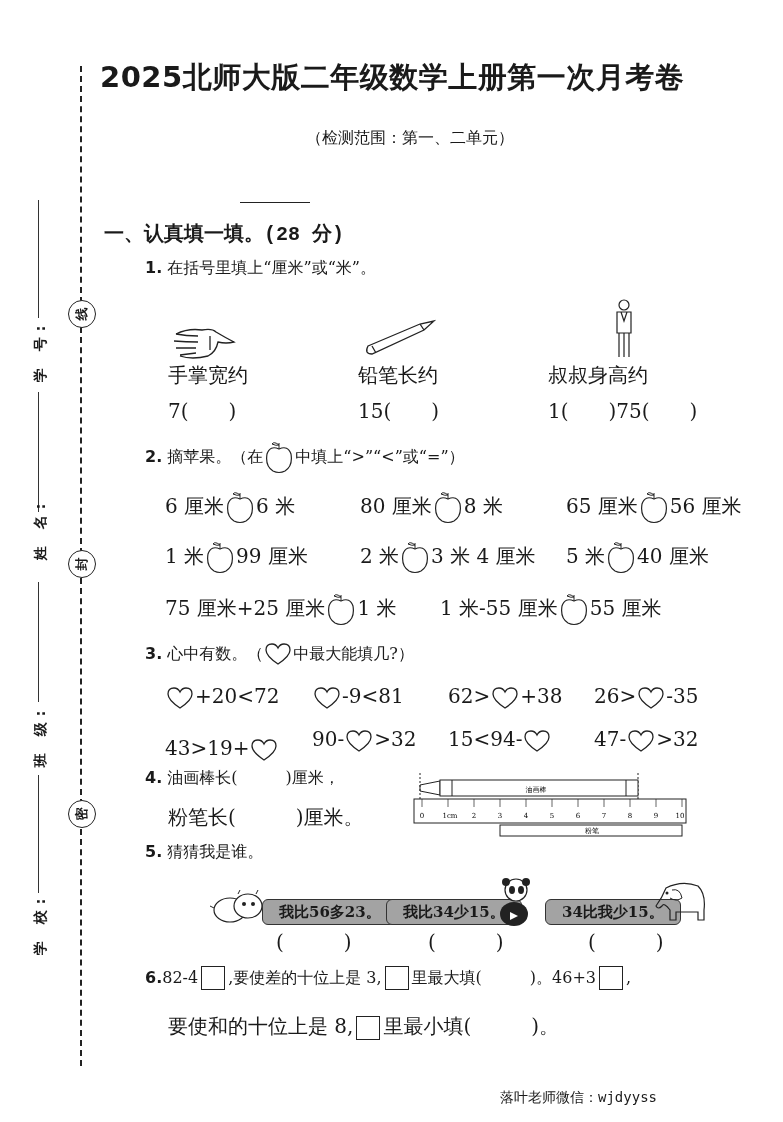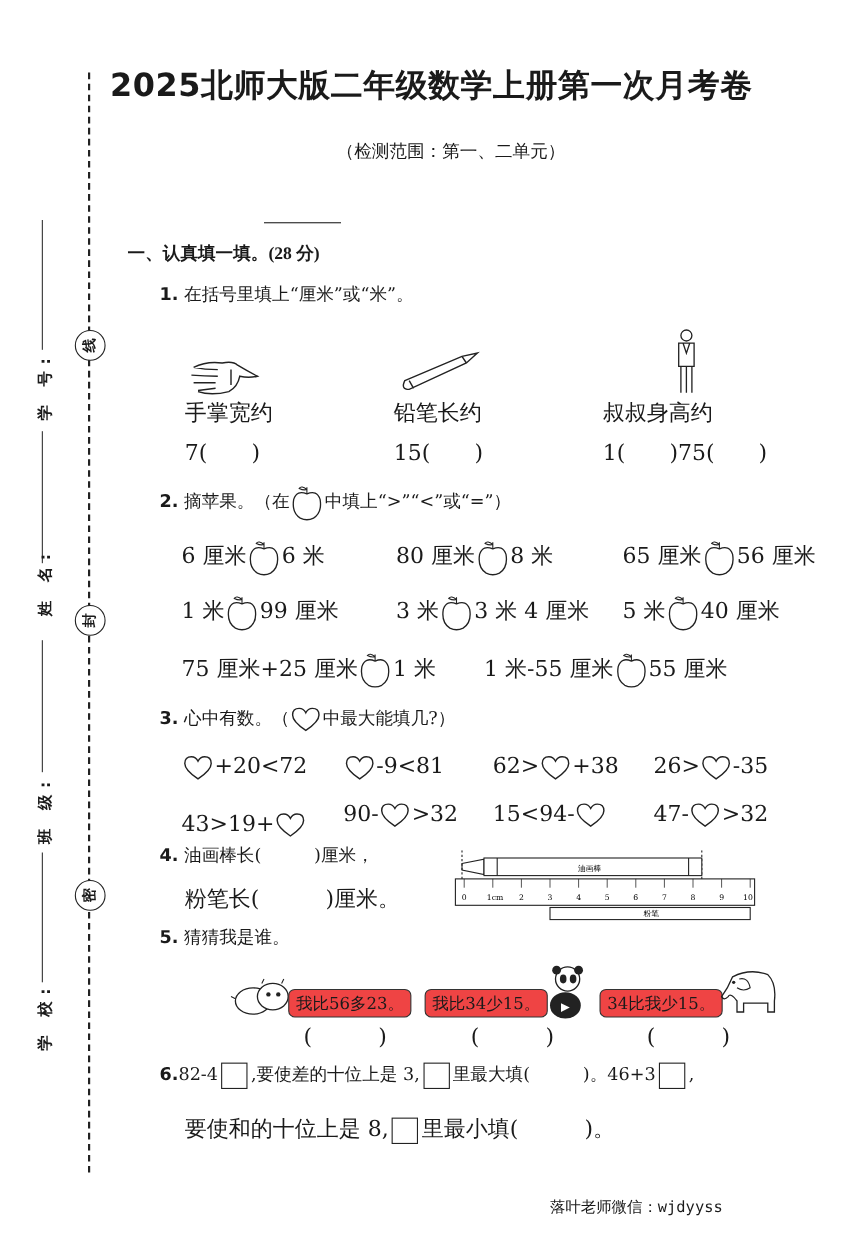--- a/index.html
+++ b/index.html
@@ -12,28 +12,28 @@
           background:#fff; font-size:13px; line-height:26px; text-align:center; transform:rotate(-90deg);
           font-family:"DejaVu Sans",sans-serif; font-weight:bold; }
   .side-label { position:absolute; left:22px; transform:rotate(-90deg); transform-origin:center;
                 font-family:"DejaVu Sans",sans-serif; font-weight:bold; font-size:14px; letter-spacing:6px; white-space:nowrap; }
   .side-line { position:absolute; left:38px; width:0; border-left:1.2px solid #333; }
   .title { position:absolute; left:100px; top:58px; width:620px; text-align:left; font-size:29px;
            font-family:"DejaVu Sans",sans-serif; font-weight:bold; letter-spacing:0.5px; }
   .subtitle { position:absolute; left:100px; top:128px; width:620px; text-align:center; font-size:16px; font-weight:normal; }
   .meta { position:absolute; left:240px; top:187px; font-size:14px; white-space:nowrap; }
   .meta .blank { display:inline-block; width:70px; border-bottom:1.2px solid #222; height:14px; vertical-align:bottom; }
-  .sec { position:absolute; left:116px; top:220px; font-size:16px; font-weight:bold; font-family:Liberation Serif, serif; }
+  .sec { position:absolute; left:104px; top:220px; font-size:20px; font-weight:bold; font-family:Liberation Mono, monospace; }
   .q { position:absolute; left:145px; font-size:16px; white-space:nowrap; }
   .q b { font-family:"DejaVu Sans",sans-serif; }
   .txt { position:absolute; font-size:20px; white-space:nowrap; }
   .apple { display:inline-block; width:30px; height:34px; vertical-align:middle; margin:0 1px; }
   .heart { display:inline-block; width:30px; height:24px; vertical-align:middle; }
   .box { display:inline-block; width:22px; height:22px; border:1.5px solid #222; vertical-align:middle; margin:0 3px; }
-  .bubble { position:absolute; border:1.5px solid #333; border-radius:6px; height:24px; line-height:24px; padding:0 6px; font-size:15px; white-space:nowrap; background:#ef4444; }
+  .bubble { position:absolute; border:1.5px solid #333; border-radius:6px; height:24px; line-height:24px; padding:0 16px; font-size:15px; white-space:nowrap; background:#a3a3a3;font-weight:bold; }
   .footer { position:absolute; left:500px; top:1073px; font-size:14px; font-family:"DejaVu Sans Mono",monospace;margin-top:16px; }
 </style>
 </head>
 <body>
 
 <div class="dash-line"></div>
 <div class="seal" style="top:300px">线</div>
 <div class="seal" style="top:550px">封</div>
 <div class="seal" style="top:800px">密</div>
 
@@ -98,21 +98,21 @@
 <div class="txt" style="left:360px;top:490px"><span>80 厘米</span><svg class="apple">
       <use href="#apple"></use>
     </svg><span>8 米</span></div>
 <div class="txt" style="left:566px;top:490px"><span>65 厘米</span><svg class="apple">
       <use href="#apple"></use>
     </svg><span>56 厘米</span></div>
 
 <div class="txt" style="left:165px;top:540px"><span>1 米</span><svg class="apple">
       <use href="#apple"></use>
     </svg><span>99 厘米</span></div>
-<div class="txt" style="left:360px;top:540px"><span>3 米</span><svg class="apple">
+<div class="txt" style="left:360px;top:540px"><span>2 米</span><svg class="apple">
       <use href="#apple"></use>
     </svg><span>3 米 4 厘米</span></div>
 <div class="txt" style="left:566px;top:540px"><span>5 米</span><svg class="apple">
       <use href="#apple"></use>
     </svg><span>40 厘米</span></div>
 
 <div class="txt" style="left:165px;top:592px"><span>75 厘米+25 厘米</span><svg class="apple">
       <use href="#apple"></use>
     </svg><span>1 米</span></div>
 <div class="txt" style="left:440px;top:592px"><span>1 米-55 厘米</span><svg class="apple">

